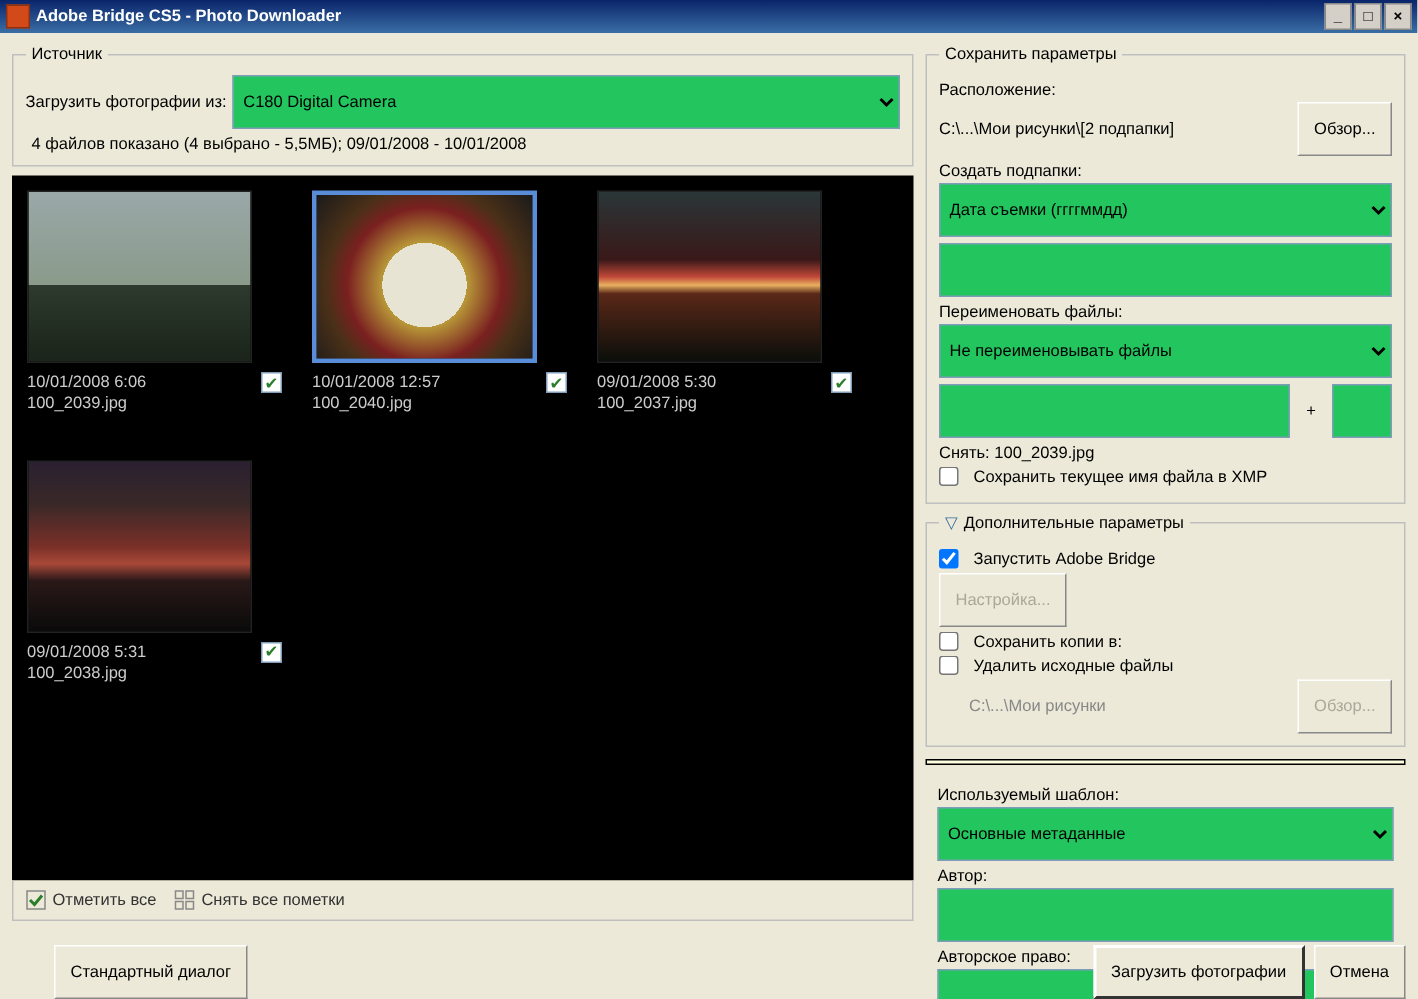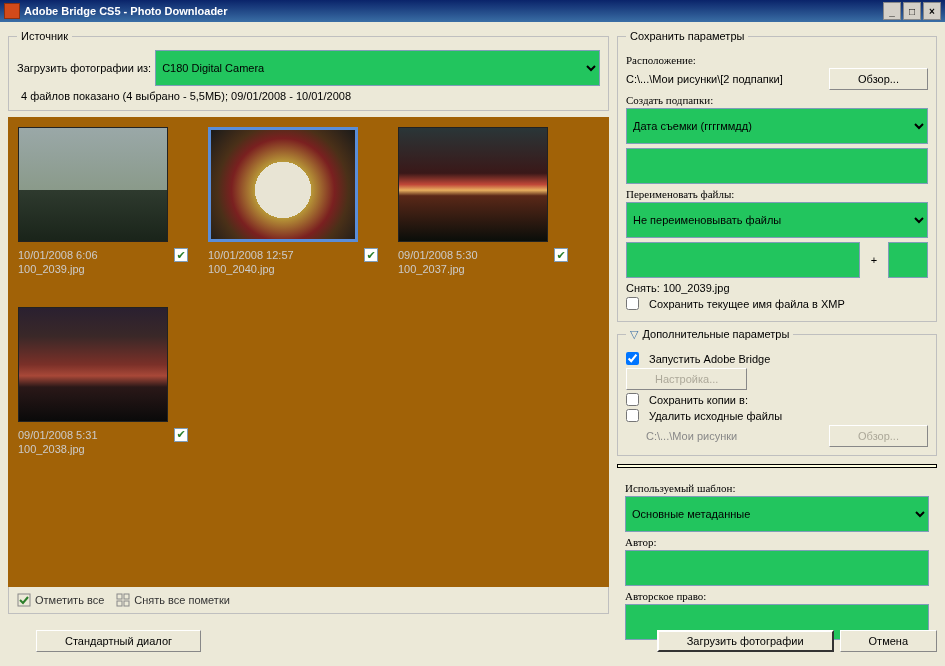--- a/index.html
+++ b/index.html
@@ -9,43 +9,43 @@
 .titlebar .controls { margin-left: auto; display: flex; }
 .titlebar .ctrl { width: 18px; height: 18px; background: #d4d0c8; border: 1px solid #888; margin-left: 2px; display: flex; align-items: center; justify-content: center; color: #000; font-weight: bold; font-size: 10px; cursor: pointer; }
 .content { padding: 8px; display: flex; gap: 8px; height: 600px; }
 .col-left { flex: 1; display: flex; flex-direction: column; }
 .col-right { width: 320px; display: flex; flex-direction: column; }
 fieldset { border: 1px solid #bfbfbf; padding: 8px; margin: 0 0 6px 0; }
 legend { padding: 0 4px; color: #000; }
 .row { display: flex; align-items: center; gap: 4px; margin-bottom: 4px; }
 select, input[type=text] { border: 1px solid #7f9db9; background: #22c55e; padding: 1px 2px; height: 36px; }
 select { width: 100%; }
-button { background: #ece9d8; border: 1px solid #888; border-top-color: #fff; border-left-color: #fff; padding: 2px 28px; height: 22px; cursor: pointer; }
+button { background: #ece9d8; border: 1px solid #888; border-top-color: #fff; border-left-color: #fff; padding: 2px 10px; height: 36px; cursor: pointer; }
 button.disabled { color: #aca899; }
-.thumbs-area { background: #a16207; flex: 1; padding: 10px; overflow: auto; }
+.thumbs-area { background: #000000; flex: 1; padding: 10px; overflow: auto; }
 .thumbs-grid { display: flex; flex-wrap: wrap; gap: 30px 20px; }
 .thumb { width: 170px; color: #ccc; font-size: 11px; }
 .thumb-img { width: 150px; height: 115px; border: 1px solid #222; margin-bottom: 6px; background: #333; }
 .thumb.selected .thumb-img { border: 3px solid #5a8dd8; }
 .thumb-footer { display: flex; align-items: flex-start; justify-content: space-between; }
 .thumb-meta { line-height: 1.3; }
 .thumb-check { width: 14px; height: 14px; background: #fff; border: 1px solid #7f9db9; display: flex; align-items: center; justify-content: center; color: #2a7e2a; font-size: 11px; cursor: pointer; }
 .bottom-bar { display: flex; align-items: center; gap: 12px; padding: 6px 8px; border: 1px solid #bfbfbf; border-top: none; background: #ece9d8; }
 .bottom-bar .link { display: flex; align-items: center; gap: 4px; cursor: pointer; color: #333; }
 .mini-icon { width: 14px; height: 14px; display: inline-block; }
 .chk { display: flex; align-items: center; gap: 10px; margin: 3px 0; }
 .chk input { margin: 0; }
 .flex { display: flex; align-items: center; gap: 6px; }
 .footer-buttons { display: flex; justify-content: space-between; padding: 8px; margin-left: 28px; }
 .grow { flex: 1; }
 .plus { width: 16px; text-align: center; }
 .disclosure { color: #3a6ea5; margin-right: 4px; }
 .tooltip-strip { background: #ffffe1; border: 1px solid #000; padding: 1px 3px; font-size: 11px; white-space: nowrap; overflow: hidden; margin: 2px 0 6px 0; }
 .metadata-section { padding: 4px 8px 8px 8px; }
-.label-line { margin: 4px 0 2px 0; font-family: Liberation Serif, serif; }
+.label-line { margin: 4px 0 2px 0; }
 .gray-text { color: #888; }
 
 .sky-fog { background: linear-gradient(#9aa8a8 0%, #8a9a8a 55%, #2e3a2e 55%, #1a241a 100%); }
 .bowl-fruit { background: radial-gradient(circle at 50% 55%, #e8e4d4 0%, #e8e4d4 30%, #b89838 30%, #7a2020 55%, #4a3018 70%, #1a1a1a 100%); }
 .sunset-1 { background: linear-gradient(#2a3638 0%, #3a1818 40%, #c04838 50%, #e8b060 55%, #5a2818 60%, #0a0e0a 100%); }
 .sunset-2 { background: linear-gradient(#2a2030 0%, #3a2828 25%, #7a3028 50%, #a84838 60%, #2a1818 70%, #0a0a0a 100%); }
 </style>
 </head>
 <body>
 

